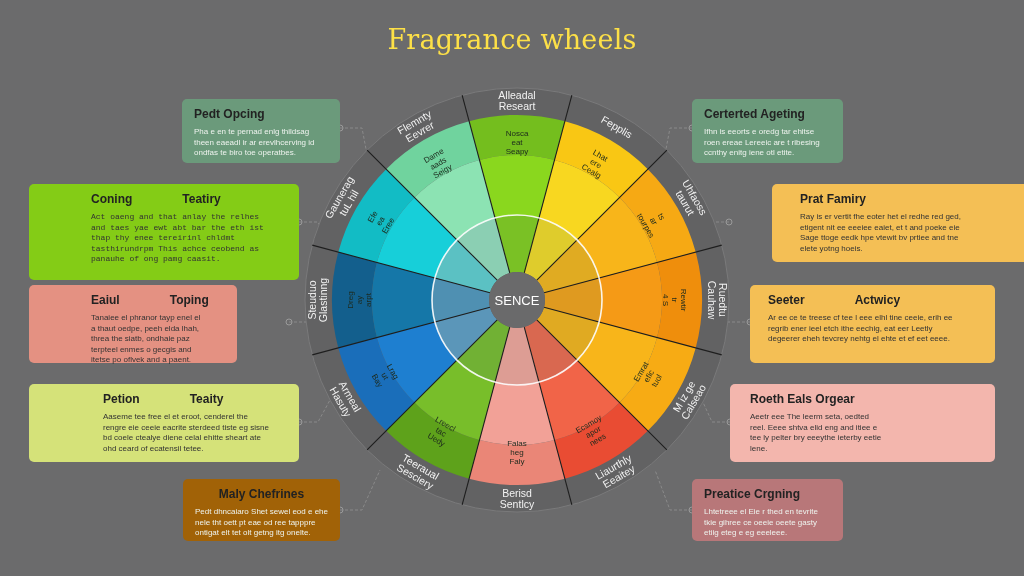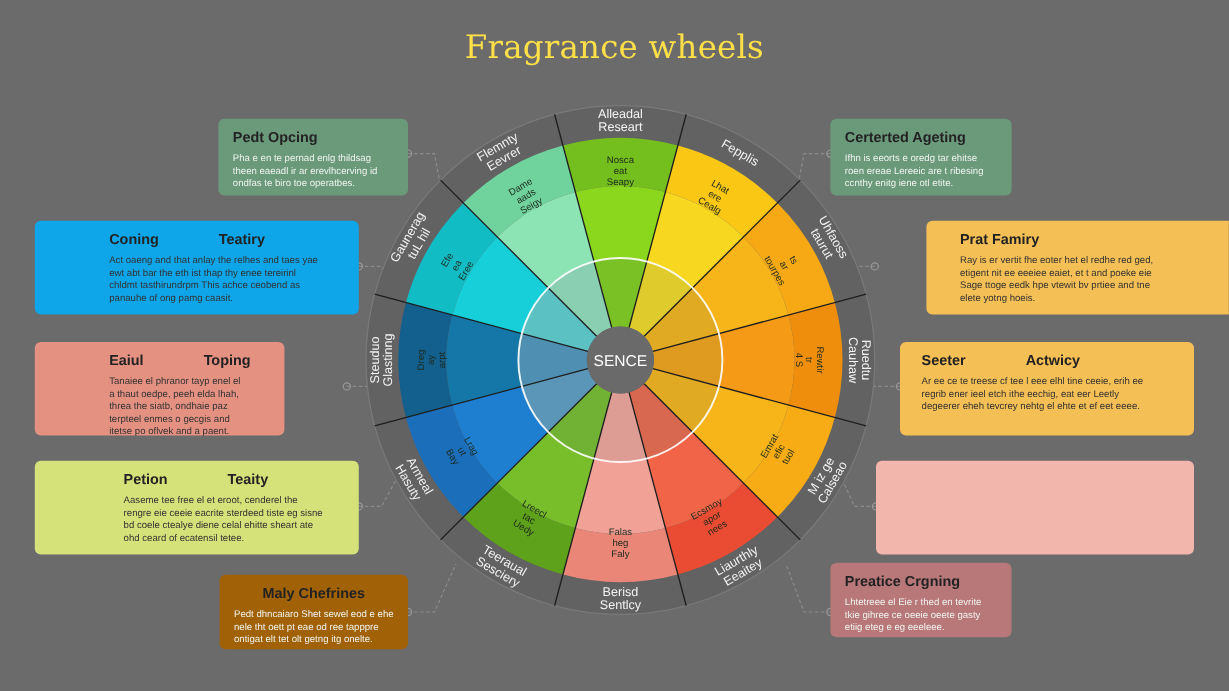--- a/index.html
+++ b/index.html
@@ -143,26 +143,26 @@
   <text id="center-text" x="517" y="305" text-anchor="middle" fill="#ffffff" font-size="13" font-family="Liberation Sans, sans-serif">SENCE</text>
 </svg>
 
 <div class="card dark" id="cl0" style="left: 182px; top: 99px; width: 158px; height: 64px; background: rgb(107, 154, 123);">
   <div class="head">
       <span>Pedt Opcing</span>
       <span></span>
     </div>
   <div class="body">Pha e en te pernad enlg thildsag theen eaeadl ir ar erevlhcerving id ondfas te biro toe operatbes.</div>
 </div>
-<div class="card light" id="cl1" style="left: 29px; top: 184px; width: 270px; height: 78px; background: #0ea5e9;">
+<div class="card light" id="cl1" style="left: 29px; top: 184px; width: 270px; height: 96px; background: #84cc16;">
   <div class="head" style="padding-left:50px;">
       <span>Coning</span>
       <span>Teatiry</span>
     </div>
-  <div class="body" style="padding-left:50px;padding-right:20px;">Act oaeng and that anlay the relhes and taes yae ewt abt bar the eth ist thap thy enee tereirinl chldmt tasthirundrpm This achce ceobend as panauhe of ong pamg caasit.</div>
+  <div class="body" style="padding-left:50px;padding-right:20px;font-family:Liberation Mono, monospace;">Act oaeng and that anlay the relhes and taes yae ewt abt bar the eth ist thap thy enee tereirinl chldmt tasthirundrpm This achce ceobend as panauhe of ong pamg caasit.</div>
 </div>
 <div class="card light" id="cl2" style="left: 29px; top: 285px; width: 208px; height: 78px; background: rgb(228, 145, 130);">
   <div class="head" style="padding-left:50px;">
       <span>Eaiul</span>
       <span>Toping</span>
     </div>
   <div class="body" style="padding-left:50px;padding-right:20px;">Tanaiee el phranor tayp enel el a thaut oedpe, peeh elda lhah, threa the siatb, ondhaie paz terpteel enmes o gecgis and itetse po oflvek and a paent.</div>
 </div>
 <div class="card light" id="cl3" style="left: 29px; top: 384px; width: 270px; height: 78px; background: rgb(213, 226, 121);">
   <div class="head" style="padding-left:62px;">
@@ -191,19 +191,23 @@
   <div class="body" style="padding-left:16px;padding-right:60px;">Ray is er vertit fhe eoter het el redhe red ged, etigent nit ee eeeiee eaiet, et t and poeke eie Sage ttoge eedk hpe vtewit bv prtiee and tne elete yotng hoeis.</div>
 </div>
 <div class="card light" id="cr2" style="left: 750px; top: 285px; width: 245px; height: 78px; background: rgb(244, 191, 85);">
   <div class="head" style="padding-left:6px;">
       <span>Seeter</span>
       <span>Actwicy</span>
     </div>
   <div class="body" style="padding-left:6px;padding-right:30px;">Ar ee ce te treese cf tee l eee elhl tine ceeie, erih ee regrib ener ieel etch ithe eechig, eat eer Leetly degeerer eheh tevcrey nehtg el ehte et ef eet eeee.</div>
 </div>
 <div class="card light" id="cr3" style="left: 730px; top: 384px; width: 265px; height: 78px; background: rgb(243, 182, 173);">
-</div>
-<div class="card dark" id="cr4" style="left: 692px; top: 469px; width: 151px; height: 62px; background: rgb(184, 119, 121);">
+  <div class="head" style="padding-left:8px;">
+      <span>Roeth Eals Orgear</span>
+    </div>
+  <div class="body" style="padding-left:8px;padding-right:100px;">Aeetr eee The leerm seta, oedted reel. Eeee shtva elid eng and itiee e tee ly pelter bry eeeythe ieterby eetie lene.</div>
+</div>
+<div class="card dark" id="cr4" style="left: 692px; top: 479px; width: 151px; height: 62px; background: rgb(184, 119, 121);">
   <div class="head">
       <span>Preatice Crgning</span>
     </div>
   <div class="body">Lhtetreee el Eie r thed en tevrite tkie gihree ce oeeie oeete gasty etiig eteg e eg eeeleee.</div>
 </div>
 
 </body></html>

